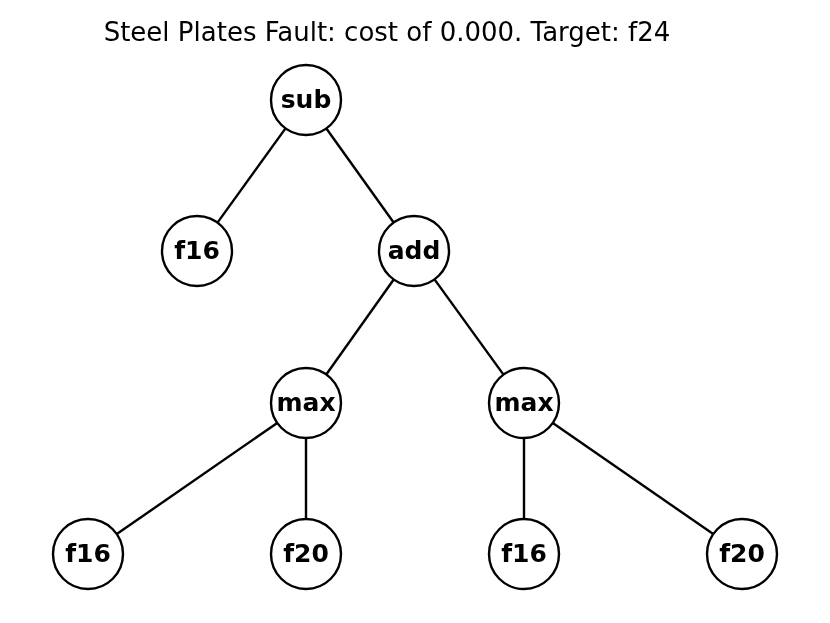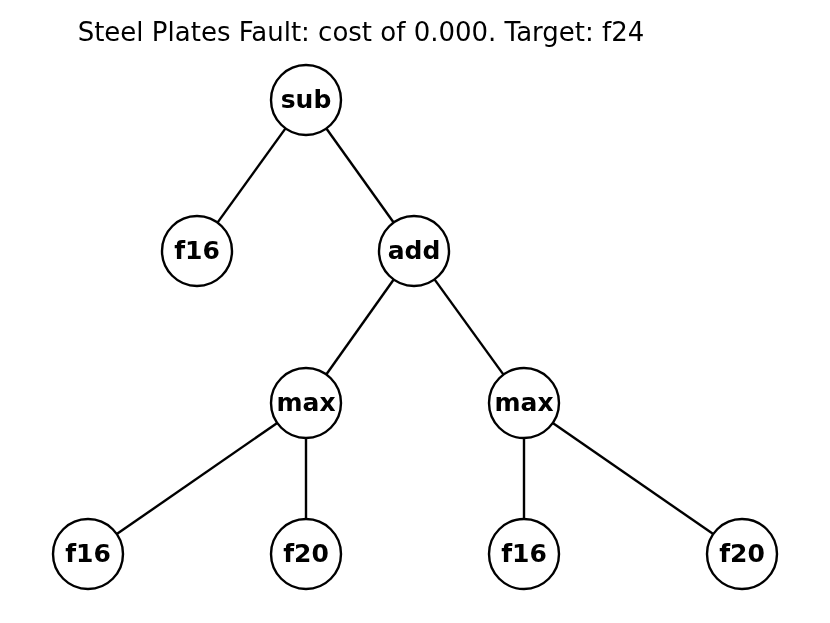--- a/index.html
+++ b/index.html
@@ -24,20 +24,21 @@
     left: 0;
     top: 17px;
     width: 722px;
     text-align: center;
     font-family: "DejaVu Sans", sans-serif;
     font-size: 26px;
     font-weight: 400;
     color: #000000;
     letter-spacing: 0px;
     white-space: nowrap;
+    padding-left: 26px;
   }
   #tree-svg {
     position: absolute;
     left: 0;
     top: 0;
     width: 830px;
     height: 623px;
   }
   .edge-line {
     stroke: #000000;

